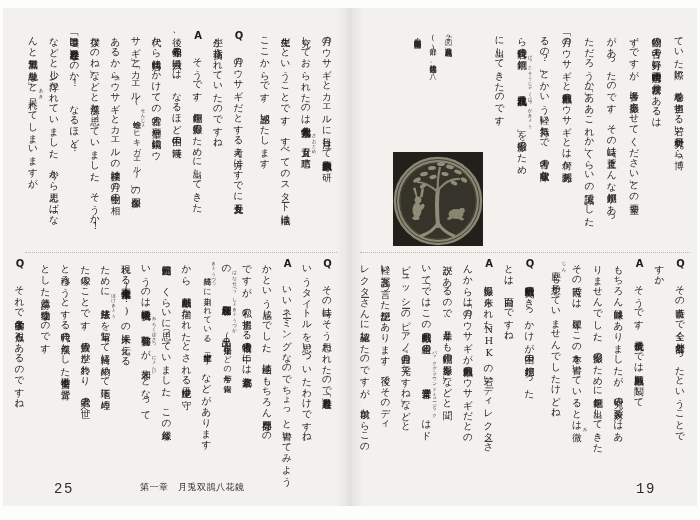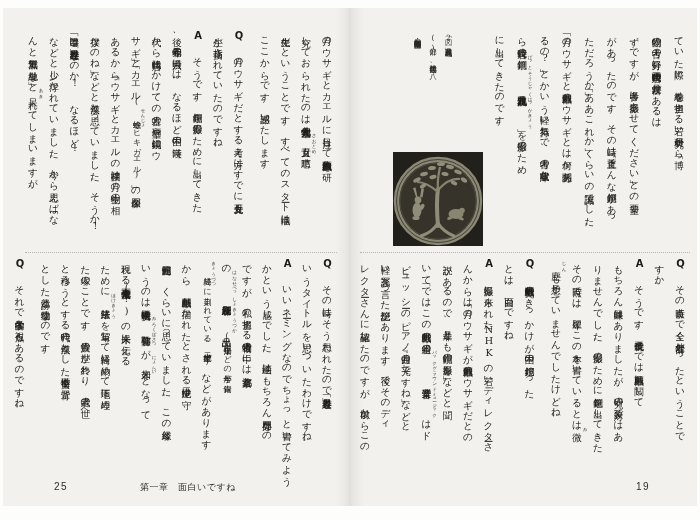--- a/index.html
+++ b/index.html
@@ -20,21 +20,21 @@
   rt{font-size:4.6px;letter-spacing:0;color:#3a3935;}
   #p24-top{right:10px;top:30px;height:230px;line-height:22.4px;}
   #p24-bottom{right:10px;top:258px;height:228px;line-height:20.5px;}
   #p25-top{right:363px;top:30px;height:230px;line-height:20.5px;}
   #p25-bottom{right:363px;top:258px;height:228px;line-height:20px;}
   #fig-caption{right:244px;top:33px;height:112px;font-size:7.2px;line-height:15.5px;color:#2a2925;}
   .divider{position:absolute;height:0;border-top:1px dotted #b7b5af;}
   #divider-25{left:25px;top:252px;width:312px;}
   #divider-24{left:360px;top:252px;width:330px;}
   .folio{position:absolute;top:481px;font-size:9px;color:#2e2d2a;}
-  .folio.num{font-family:Liberation Sans, sans-serif;letter-spacing:1.5px;font-size:10px;}
+  .folio.num{font-family:Liberation Mono, monospace;letter-spacing:1.5px;font-size:14px;}
   #folio-25{left:54px;}
   #chapter{left:140px;letter-spacing:.5px;}
   #folio-24{left:636px;}
   #mirror-photo{position:absolute;left:393px;top:152px;width:90px;height:94px;}
 </style>
 </head>
 <body>
 
 <div id="page">
   <div class="paper"></div>
@@ -153,15 +153,15 @@
       <p class="tcol"><span class="qa">A</span><span>　撮影に来られたNHKの若いディレクターさ</span></p>
       <p class="tcol"><span>んからは「月のウサギが鳥獣戯画のウサギだとの</span></p>
       <p class="tcol"><span>説があるので、是非とも銅鏡の撮影を」などと聞</span></p>
       <p class="tcol"><span>いて「ではこの鳥獣戯画の番組の</span><ruby><span>背景音楽</span><rt>バックグラウンドミュージック</rt></ruby><span>はド</span></p>
       <p class="tcol"><span>ビュッシーのピアノ曲『月の光』ですね」などと</span></p>
       <p class="tcol"><span>軽い冗談を言った記憶があります。後でそのディ</span></p>
       <p class="tcol"><span>レクターさんに確認したのですが、以前からこの</span></p>
     </div>
 
   <span class="folio num" id="folio-25">25</span>
-  <span class="folio" id="chapter">第一章　面白いですね</span>
+  <span class="folio" id="chapter">第一章　月兎双鵲八花鏡</span>
   <span class="folio num" id="folio-24">19</span>
 </div>
 
 </body></html>

